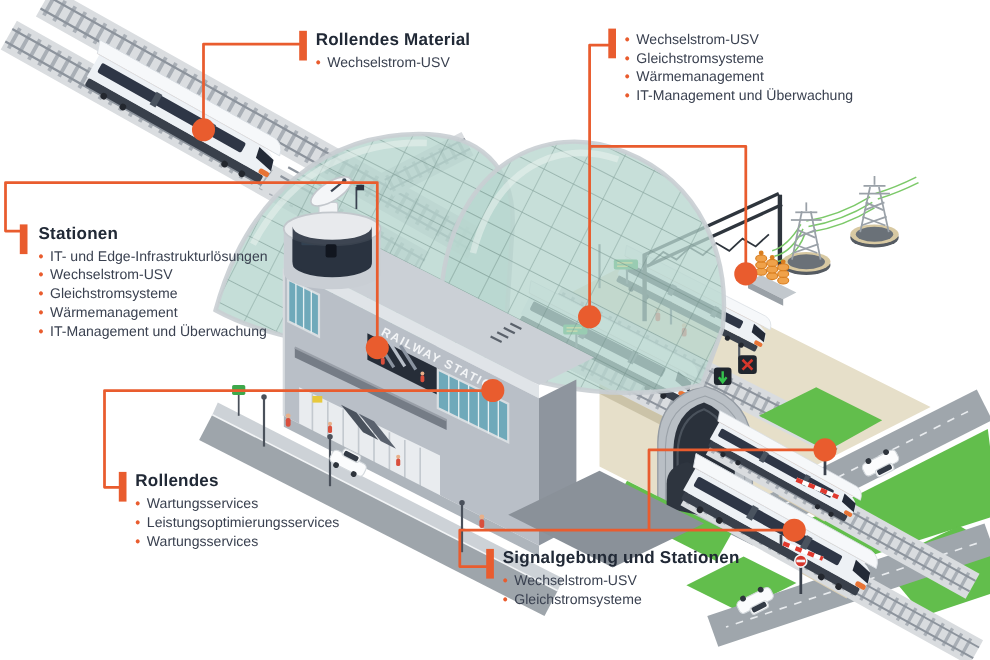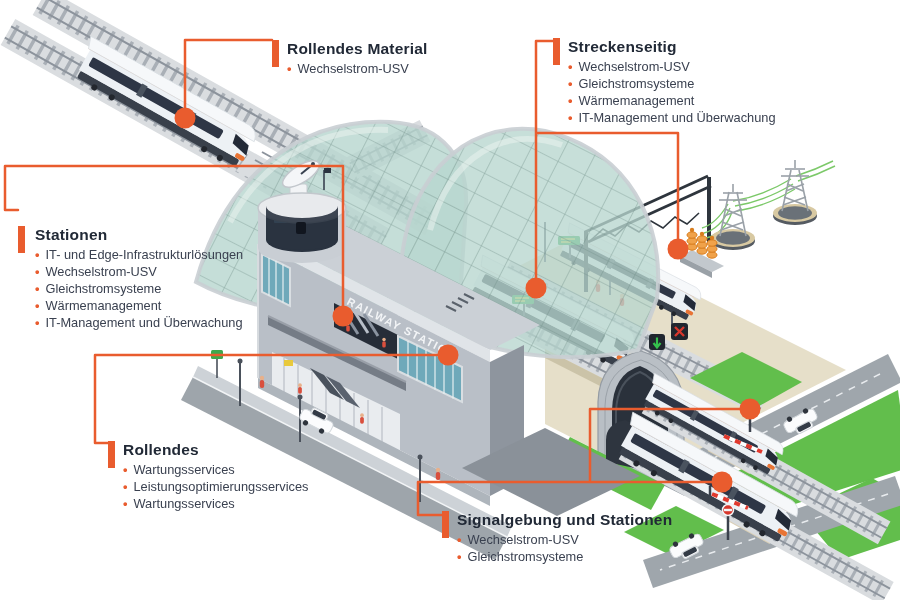--- a/index.html
+++ b/index.html
@@ -1,19 +1,19 @@
 <!DOCTYPE html>
 <html style="--accent: #E95C2E;"><head>
 <meta charset="utf-8">
 <style>
   html,body{margin:0;padding:0;background:#fff;}
   .stage{position:relative;width:900px;height:600px;background:#fff;overflow:hidden;
          font-family:"Liberation Sans",sans-serif;}
   .stage svg{position:absolute;left:0;top:0;}
-  .callout{position:absolute;display:flex;align-items:flex-start;gap:8px;margin-top:12px;}
+  .callout{position:absolute;display:flex;align-items:flex-start;gap:8px;}
   .bar{width:7px;height:27px;background:var(--accent,#E95C2E);flex:0 0 7px;margin-top:1px;}
   .ct{font-weight:700;font-size:15.5px;line-height:19px;color:#212936;letter-spacing:.2px;
       font-family:"Liberation Sans",sans-serif;}
   .callout ul{list-style:none;margin:2px 0 0;padding:0;}
   .callout li{font-size:12.8px;line-height:17px;color:#3A4150;display:flex;gap:6px;}
   .callout li .b{color:var(--accent,#E95C2E);font-weight:700;}
 </style>
 </head>
 <body>
 
@@ -417,42 +417,41 @@
           <li>
             <span class="b">•</span>
             <span>Wechselstrom-USV</span>
           </li>
         </ul>
       </div>
 </div>
 <div class="callout" style="left:553px;top:25px;">
   <span class="bar"></span>
   <div>
-        <div class="ct">Streckenseitig</div>
         <ul>
           <li>
             <span class="b">•</span>
             <span>Wechselstrom-USV</span>
           </li>
           <li>
             <span class="b">•</span>
             <span>Gleichstromsysteme</span>
           </li>
           <li>
             <span class="b">•</span>
             <span>Wärmemanagement</span>
           </li>
           <li>
             <span class="b">•</span>
             <span>IT-Management und Überwachung</span>
           </li>
         </ul>
       </div>
 </div>
-<div class="callout" style="left:18px;top:213px;gap:10px;">
+<div class="callout" style="left:18px;top:203px;gap:10px;">
   <span class="bar"></span>
   <div>
         <div class="ct">Stationen</div>
         <ul>
           <li>
             <span class="b">•</span>
             <span>IT- und Edge-Infrastrukturlösungen</span>
           </li>
           <li>
             <span class="b">•</span>

